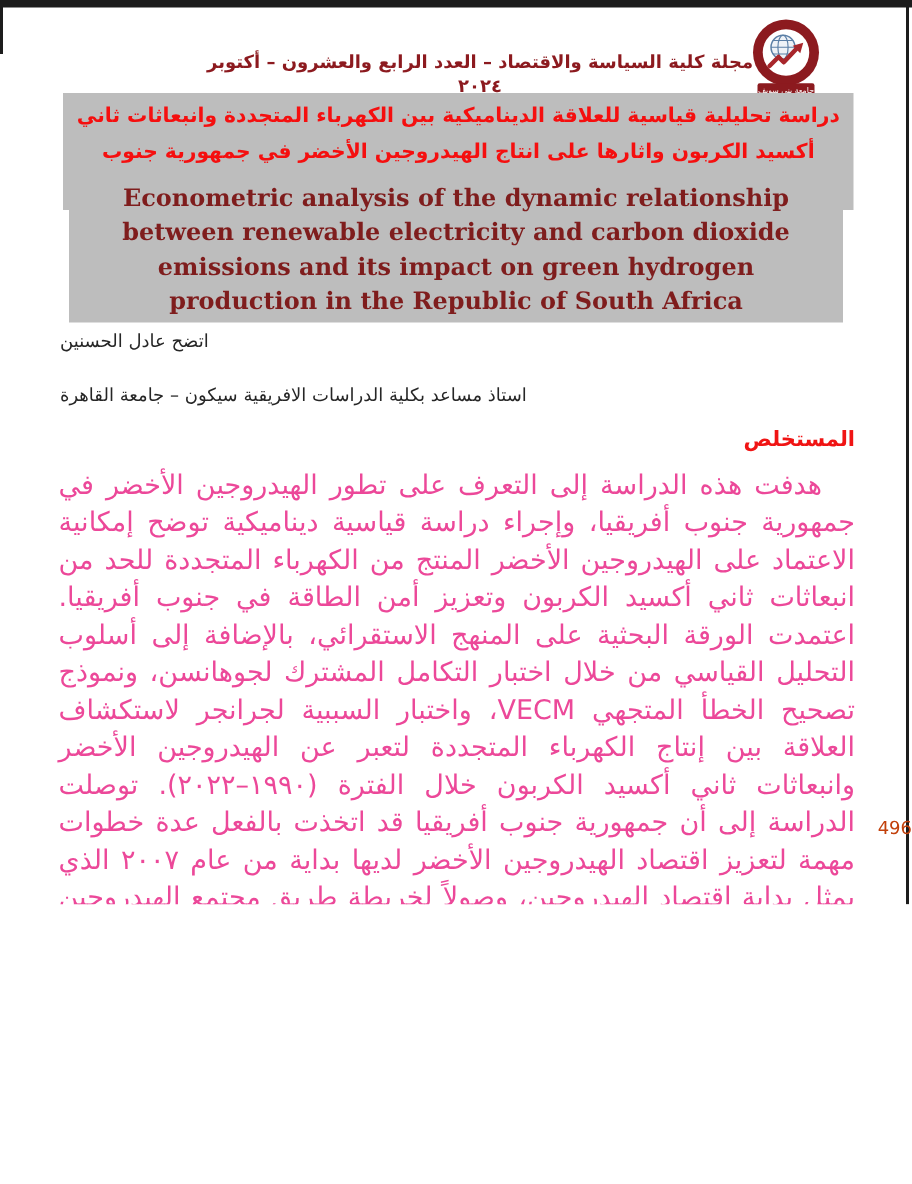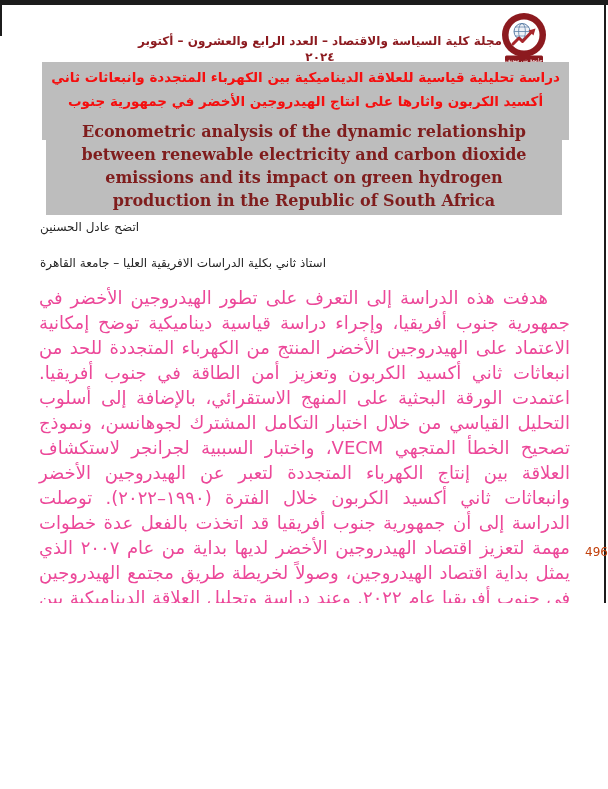--- a/index.html
+++ b/index.html
@@ -111,23 +111,24 @@
       </g>
     </svg>
   </div>
 
   <div class="title-ar">دراسة تحليلية قياسية للعلاقة الديناميكية بين الكهرباء المتجددة وانبعاثات ثاني أكسيد الكربون واثارها على انتاج الهيدروجين الأخضر في جمهورية جنوب افريقيا</div>
 
   <div class="title-en">Econometric analysis of the dynamic relationship between renewable electricity and carbon dioxide emissions and its impact on green hydrogen production in the Republic of South Africa</div>
 
   <div class="author">اتضح عادل الحسنين</div>
 
-  <div class="affiliation">استاذ ثاني بكلية الدراسات الافريقية العليا – جامعة القاهرة</div>
+  <div class="affiliation">استاذ مساعد بكلية الدراسات الافريقية سيكون – جامعة القاهرة</div>
 
   <div class="flow">
+    <h2 class="abstract-heading">المستخلص</h2>
 
     <p class="abstract-body">هدفت هذه الدراسة إلى التعرف على تطور الهيدروجين الأخضر في جمهورية جنوب أفريقيا، وإجراء دراسة قياسية ديناميكية توضح إمكانية الاعتماد على الهيدروجين الأخضر المنتج من الكهرباء المتجددة للحد من انبعاثات ثاني أكسيد الكربون وتعزيز أمن الطاقة في جنوب أفريقيا. اعتمدت الورقة البحثية على المنهج الاستقرائي، بالإضافة إلى أسلوب التحليل القياسي من خلال اختبار التكامل المشترك لجوهانسن، ونموذج تصحيح الخطأ المتجهي VECM، واختبار السببية لجرانجر لاستكشاف العلاقة بين إنتاج الكهرباء المتجددة لتعبر عن الهيدروجين الأخضر وانبعاثات ثاني أكسيد الكربون خلال الفترة (١٩٩٠–٢٠٢٢). توصلت الدراسة إلى أن جمهورية جنوب أفريقيا قد اتخذت بالفعل عدة خطوات مهمة لتعزيز اقتصاد الهيدروجين الأخضر لديها بداية من عام ٢٠٠٧ الذي يمثل بداية اقتصاد الهيدروجين، وصولاً لخريطة طريق مجتمع الهيدروجين في جنوب أفريقيا عام ٢٠٢٢. وعند دراسة وتحليل العلاقة الديناميكية بين متغيرات النموذج اتضح أن إنتاج الكهرباء المتجددة التي تعبر عن الهيدروجين الأخضر هى المتغير الأكثر أهمية في تفسير التقلبات المستقبلية لإنبعاثات ثاني أكسيد الكربون، أى أن مقدار الصدمات في متغير إنتاج الكهرباء المتجددة لها دور كبير في تفسير مقدار الصدمات في متغير انبعاثات ثاني أكسيد الكربون. وبالتالى فإن التوسع في إنتاج الهيدروجين الأخضر المعتمد بشكل أساسي على الكهرباء المنتجة من الطاقة الشمسية وطاقة الرياح سيكون له تأثير كبير في خفض انبعاثات ثاني أكسيد الكربون، وتعزيز أمن الطاقة في جمهورية جنوب أفريقيا.</p>
 
   </div>
 
   <div class="page-number">496</div>
 
 </div>
 
 </body></html>

